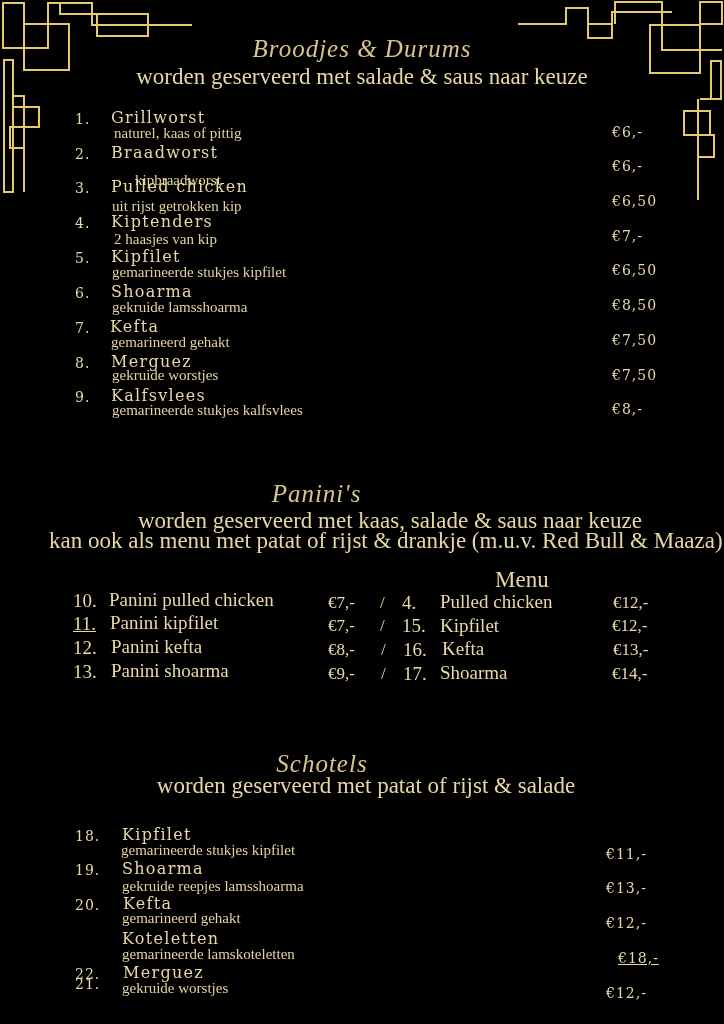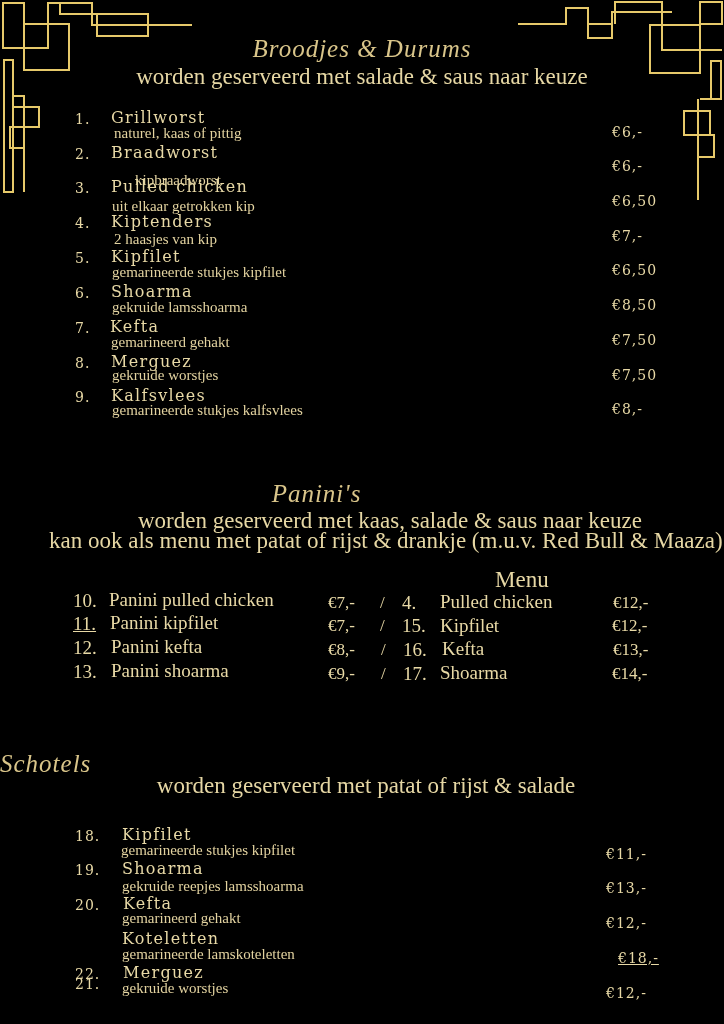--- a/index.html
+++ b/index.html
@@ -59,21 +59,21 @@
   <div class="abs desc" style="left:114px; top:125px;">naturel, kaas of pittig</div>
   <div class="abs price" style="left:612px; top:124px;">€6,-</div>
 
   <div class="abs num" style="left:75px; top:146px;">2.</div>
   <div class="abs name" style="left:111px; top:143px;">Braadworst</div>
   <div class="abs desc" style="left:114px; top:172px;margin-left:21px;">kipbraadworst</div>
   <div class="abs price" style="left:612px; top:158px;">€6,-</div>
 
   <div class="abs num" style="left:75px; top:180px;">3.</div>
   <div class="abs name" style="left:111px; top:177px;">Pulled chicken</div>
-  <div class="abs desc" style="left:112px; top:198px;">uit elkaar getrokken kip</div>
+  <div class="abs desc" style="left:112px; top:198px;">uit rijst getrokken kip</div>
   <div class="abs price" style="left:612px; top:193px;">€6,50</div>
 
   <div class="abs num" style="left:75px; top:215px;">4.</div>
   <div class="abs name" style="left:111px; top:212px;">Kiptenders</div>
   <div class="abs desc" style="left:114px; top:231px;">2 haasjes van kip</div>
   <div class="abs price" style="left:612px; top:228px;">€7,-</div>
 
   <div class="abs num" style="left:75px; top:250px;">5.</div>
   <div class="abs name" style="left:111px; top:247px;">Kipfilet</div>
   <div class="abs desc" style="left:112px; top:264px;">gemarineerde stukjes kipfilet</div>
@@ -132,21 +132,21 @@
 
   <div class="abs pan" style="left:73px; top:661px;">13.</div>
   <div class="abs pan" style="left:111px; top:660px;">Panini shoarma</div>
   <div class="abs panp" style="left:328px; top:664px;">€9,-</div>
   <div class="abs panp" style="left:381px; top:664px;">/</div>
   <div class="abs pan" style="left:403px; top:663px;">17.</div>
   <div class="abs pan" style="left:440px; top:662px;">Shoarma</div>
   <div class="abs panp" style="left:612px; top:664px;">€14,-</div>
 </div>
 
-<div class="abs title" style="left:0; width:644px; top:750px;">Schotels</div>
+<div class="abs title" style="left:0; width:644px; text-align:center; top:750px;">Schotels</div>
 <div class="abs sub" style="left:0; width:732px; text-align:center; top:773px;">worden geserveerd met patat of rijst &amp; salade</div>
 
 <div>
   <div class="abs num" style="left:75px; top:828px;">18.</div>
   <div class="abs name" style="left:122px; top:825px;">Kipfilet</div>
   <div class="abs desc" style="left:121px; top:842px;">gemarineerde stukjes kipfilet</div>
   <div class="abs price" style="left:606px; top:846px;">€11,-</div>
 
   <div class="abs num" style="left:75px; top:862px;">19.</div>
   <div class="abs name" style="left:122px; top:859px;">Shoarma</div>

